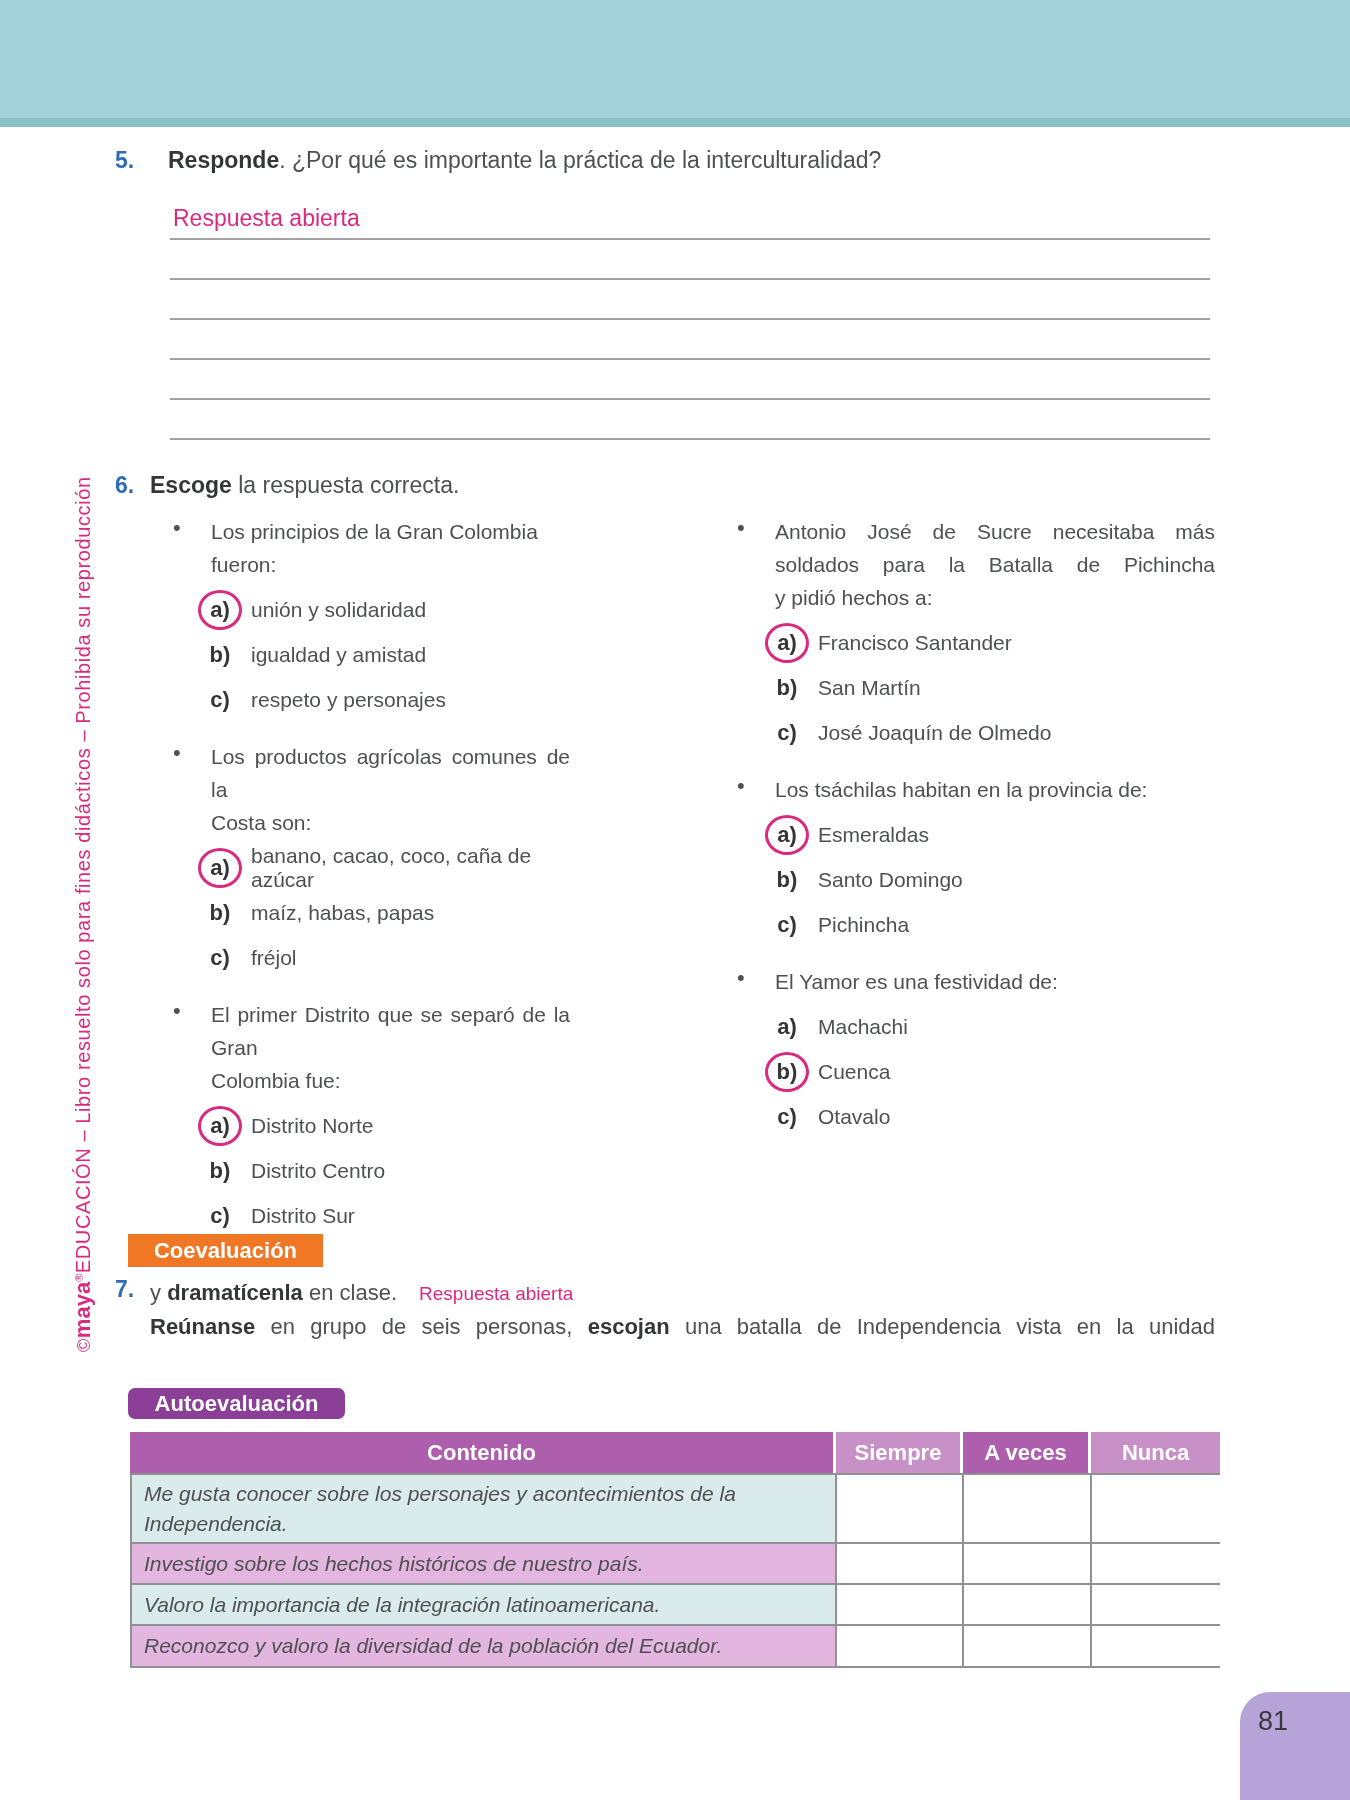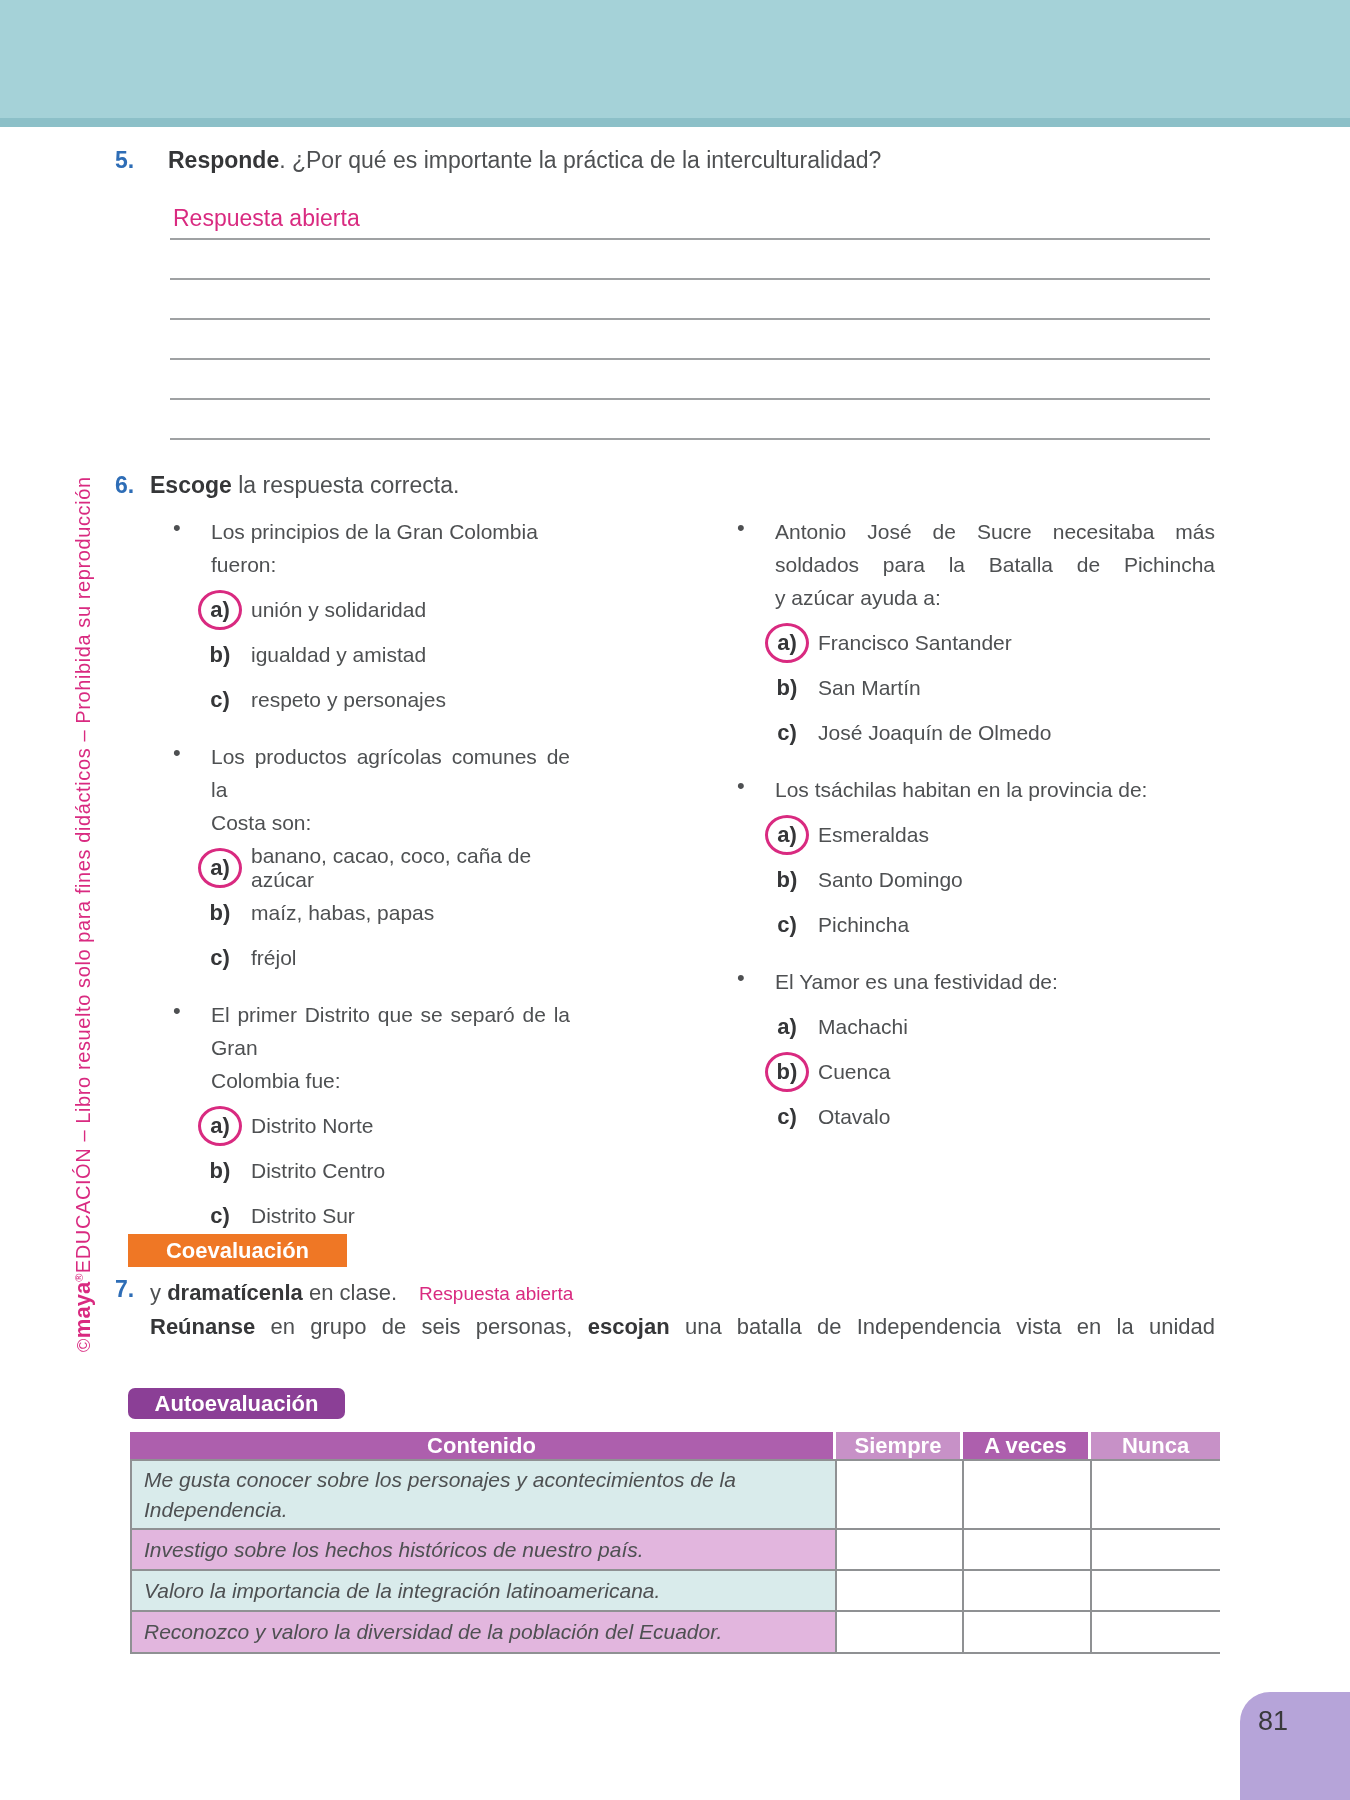--- a/index.html
+++ b/index.html
@@ -42,30 +42,30 @@
   .opt{display:flex;align-items:center;height:45px;}
   #q6-left .opt{margin-left:48px;}
   #q6-right .opt{margin-left:28px;}
   .letter{flex:0 0 44px;width:44px;height:40px;display:flex;align-items:center;justify-content:center;
           font-weight:bold;font-size:22px;color:var(--text-dark,#323436);box-sizing:border-box;}
   .letter.circled{border:3px solid var(--pink,#d92a80);border-radius:50%;}
   .opt-text{margin-left:9px;font-size:21px;color:var(--text,#4e5052);}
   
   .badge{position:absolute;display:flex;align-items:center;justify-content:center;
          color:#fff;font-weight:bold;font-size:22px;}
-  .coev{left:128px;top:1234px;width:219px;height:33px;background:var(--orange,#ef7725);}
+  .coev{left:128px;top:1234px;width:195px;height:33px;background:var(--orange,#ef7725);}
   .autoev{left:128px;top:1388px;width:217px;height:31px;background:var(--purple,#8b3f96);border-radius:7px;}
   
   .q7-num{left:115px;top:1276px;}
   .q7-text{position:absolute;left:150px;top:1276px;width:1065px;font-size:22px;line-height:33px;}
   .q7-text b{color:var(--text-dark,#353638);}
   .q7-open{color:var(--pink,#d92a80);font-size:19px;margin-left:22px;}
   
   .stable{position:absolute;left:130px;top:1432px;width:1090px;}
-  .thead{display:grid;grid-template-columns:703px 127px 128px 132px;height:27px;}
+  .thead{display:grid;grid-template-columns:703px 127px 128px 132px;height:41px;}
   .th{display:flex;align-items:center;justify-content:center;font-size:22px;font-weight:bold;color:#fff;}
   .th + .th{border-left:3px solid #ffffff;box-sizing:border-box;}
   .th.dark{background:var(--th-dark,#ad5fad);}
   .th.light{background:var(--th-light,#c791c7);}
   .tbody{border:2px solid var(--tbl-border,#8f9193);}
   .trow{display:grid;grid-template-columns:703px 127px 128px 132px;}
   .trow + .trow{border-top:2px solid var(--tbl-border,#8f9193);}
   .tcell{border-left:2px solid var(--tbl-border,#8f9193);background:#fff;box-sizing:border-box;}
   .tcell:first-child{border-left:none;}
   .tlabel{display:flex;align-items:center;padding:2px 12px;font-size:21px;line-height:30px;
@@ -162,21 +162,21 @@
           </div>
         </div>
       </div>
     </div>
   <div id="q6-right" class="q6col">
       <div class="q-item">
         <span class="bullet">•</span>
         <div class="q-prompt">
           <span class="jline">Antonio José de Sucre necesitaba más</span>
           <span class="jline">soldados para la Batalla de Pichincha</span>
-          <span class="jline jlast">y azúcar ayuda a:</span>
+          <span class="jline jlast">y pidió hechos a:</span>
         </div>
         <div class="q-options">
           <div class="opt">
             <span class="letter circled">a)</span>
             <span class="opt-text">Francisco Santander</span>
           </div>
           <div class="opt">
             <span class="letter">b)</span>
             <span class="opt-text">San Martín</span>
           </div>

